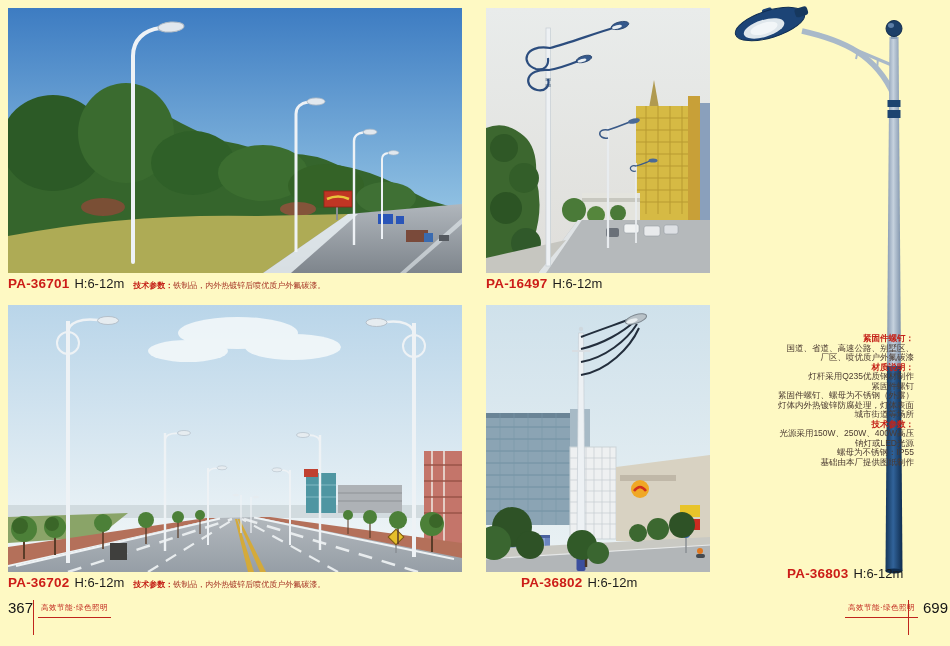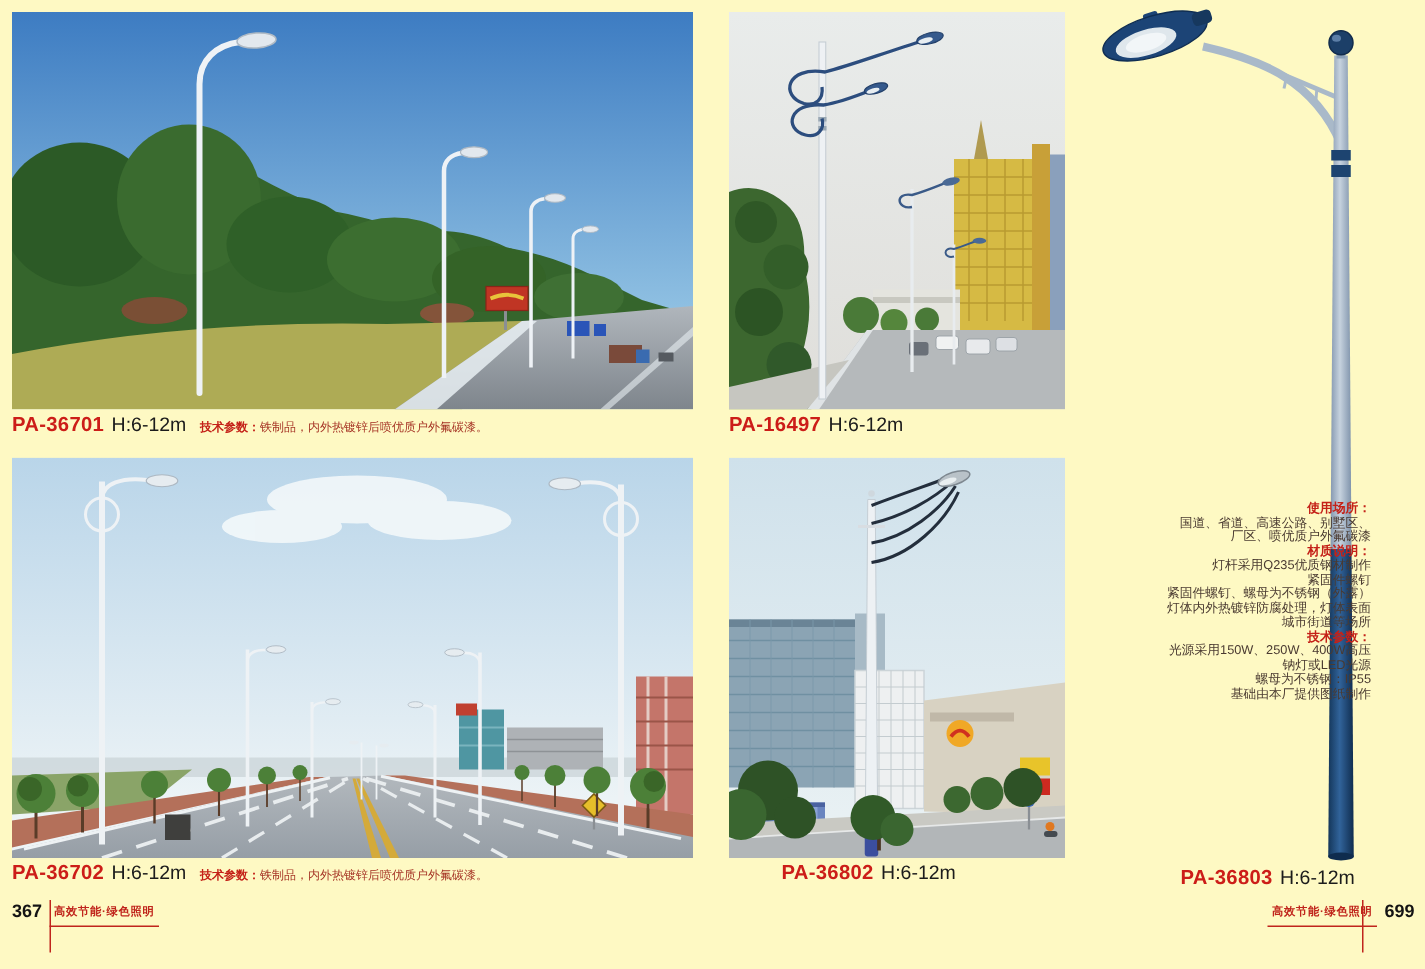--- a/index.html
+++ b/index.html
@@ -11,24 +11,24 @@
   .model{color:#cc1d18;font-weight:bold;font-size:13.5px;letter-spacing:0.2px;}
   .ht{color:#1c1c1c;font-size:13px;margin-left:5px;}
   .note-label{color:#c42118;font-weight:bold;font-size:8px;margin-left:9px;}
   .note{color:#a63526;font-size:8px;}
   .specs{position:absolute;left:736px;top:334px;width:178px;font-size:8.5px;
          line-height:9.5px;color:#4a3a31;}
   .spec-title{color:#c42118;font-weight:bold;}
   .footer-l,.footer-r{position:absolute;top:600px;display:flex;align-items:flex-start;}
   .footer-l{left:8px;}
   .footer-r{left:845px;}
-  .pagenum{font-size:12px;font-weight:bold;color:#141414;line-height:15px;}
+  .pagenum{font-size:15px;font-weight:normal;color:#141414;line-height:15px;}
   .footer-l .pagenum{padding-right:5px;}
   .footer-r .pagenum{padding-left:5px;}
-  .f-slogan{color:#c0251c;font-size:7.5px;font-weight:bold;line-height:14px;
+  .f-slogan{color:#c0251c;font-size:7.5px;font-weight:normal;line-height:14px;
             padding:1px 3px 2px 3px;border-bottom:1px solid #c0251c;letter-spacing:0.5px;}
   .vline{position:absolute;top:600px;width:1px;height:35px;background:#c0251c;}
   .vline-l{left:33px;}
   .vline-r{left:908px;}
   .product{position:absolute;left:718px;top:0;width:232px;height:590px;}
   .product svg{display:block;width:100%;height:100%;}
 </style>
 </head>
 <body>
 
@@ -422,26 +422,26 @@
       </g>
       <g transform="translate(52,24) rotate(-17)">
         <rect x="-4" y="-16" width="10" height="7" rx="2" fill="#1c4476"></rect>
         <ellipse cx="0" cy="0" rx="36" ry="13.5" fill="#1c4476" stroke="#0f2d52" stroke-width="1"></ellipse>
         <ellipse cx="-7" cy="2.5" rx="21" ry="8.5" fill="#dfe7ec"></ellipse>
         <ellipse cx="-7" cy="2.5" rx="14" ry="5.5" fill="#f2f6f8"></ellipse>
         <rect x="27" y="-7" width="13" height="9" rx="3" fill="#16385e"></rect>
       </g>
     </svg>
   </div>
-  <div class="caption" style="left:787px;top:578px;">
+  <div class="caption" style="left:787px;top:566px;">
     <span class="model">PA-36803</span><span class="ht">H:6-12m</span>
   </div>
 
   <div class="specs">
-    <div class="spec-title">使用场所：</div>
+    <div class="spec-title">紧固件螺钉：</div>
     <div class="spec-line">国道、省道、高速公路、别墅区、</div>
     <div class="spec-line">厂区、喷优质户外氟碳漆</div>
     <div class="spec-title">材质说明：</div>
     <div class="spec-line">灯杆采用Q235优质钢材制作</div>
     <div class="spec-line">紧固件螺钉</div>
     <div class="spec-line">紧固件螺钉、螺母为不锈钢（外露）</div>
     <div class="spec-line">灯体内外热镀锌防腐处理，灯体表面</div>
     <div class="spec-line">城市街道等场所</div>
     <div class="spec-title">技术参数：</div>
     <div class="spec-line">光源采用150W、250W、400W高压</div>

